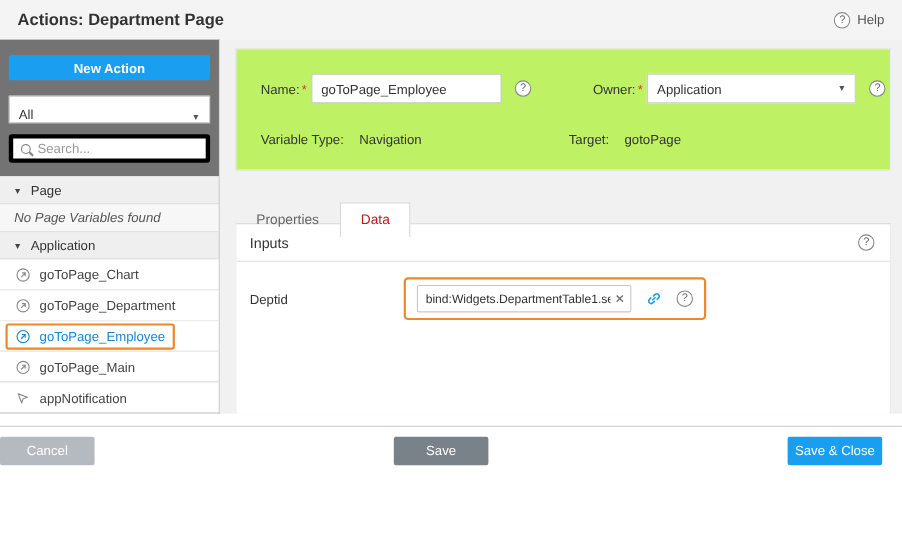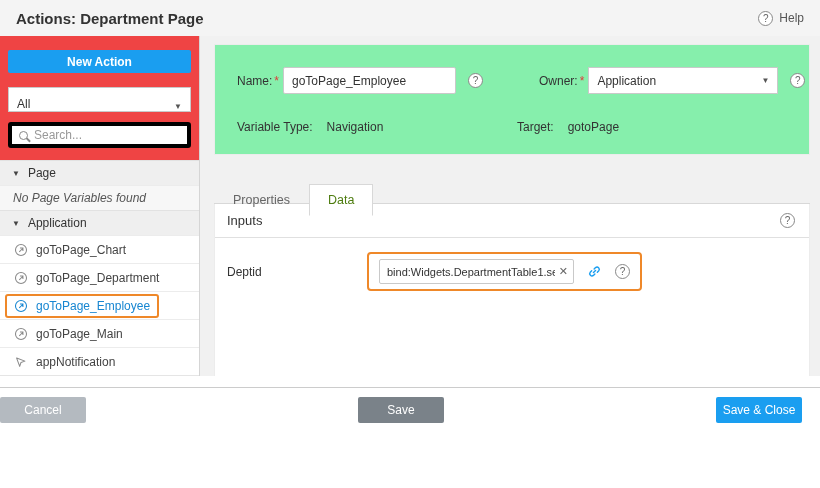--- a/index.html
+++ b/index.html
@@ -24,21 +24,21 @@
     display:inline-flex; align-items:center; justify-content:center;
     font-size:10px; color:#666; background:#fff; flex:0 0 auto;
   }
 
   
   .body { flex:1 1 auto; display:flex; min-height:0; }
 
   
   .sidebar {
     width:200px; flex:0 0 200px; border-right:1px solid #d5d5d5;
-    display:flex; flex-direction:column; background:#ef4444;
+    display:flex; flex-direction:column; background:#737373;
   }
   .btn-new {
     margin:14px 8px 10px; height:25px; background:#1a9ef0; color:#fff;
     border:none; border-radius:2px; font-size:12px; font-family:inherit;
     cursor:pointer; font-weight:bold;
   }
   .filter-select {
     margin:4px 8px 10px; height:27px; border:1px solid #c9c9c9; background:#fff;
     display:flex; align-items:flex-end; justify-content:space-between;
     padding:0 8px; font-size:12px; color:#333; cursor:pointer;
@@ -84,21 +84,21 @@
     padding:3px 7px; border:2px solid transparent; border-radius:3px;
   }
   .tree-item.selected .item-inner { border-color:#ef8829; }
   .tree-item.selected .item-label { color:#1786d1; }
   .item-label { white-space:nowrap; }
   .sidebar-fill { flex:1 1 auto; background:#f0f1f2; border-top:1px solid #e5e5e5; }
 
   
   .main { flex:1 1 auto; background:#f1f1f1; display:flex; flex-direction:column; min-width:0; }
   .form-card {
-    background:#86efac; margin:8px 10px 0 14px; padding:22px 22px 20px;
+    background:#bef264; margin:8px 10px 0 14px; padding:22px 22px 20px;
     border:1px solid #ececec;
   }
   .form-row { display:flex; align-items:center; }
   .lbl { font-size:12px; color:#333; }
   .req { color:#e03a3a; margin:0 4px 0 2px; font-size:12px; }
   .text-input {
     height:27px; width:175px; border:1px solid #c9c9c9; border-radius:2px;
     font-size:12px; font-family:inherit; padding:0 8px; color:#333; outline:none;
   }
   .qicon.form-q { margin-left:12px; }
@@ -115,21 +115,21 @@
 
   .tabstrip {
     margin:16px 10px 0 14px; display:flex; align-items:flex-end;
     border-bottom:1px solid #d8d8d8; background:transparent;
   }
   .tab {
     padding:8px 18px; font-size:12.5px; color:#666; cursor:pointer;
     position:relative; top:13px; border:1px solid transparent;
   }
   .tab.active {
-    background:#fff; color:#4d7c0f;
+    background:#fff; color:#b91c1c;
     border:1px solid #d8d8d8; border-bottom:1px solid #fff;
   }
 
   .content-card {
     background:#fff; margin:0 10px 0 14px; flex:1 1 auto;
     border-left:1px solid #ececec; border-right:1px solid #ececec;
   }
   .inputs-header {
     display:flex; align-items:center; justify-content:space-between;
     padding:9px 14px 9px 12px; border-bottom:1px solid #e0e0e0;

